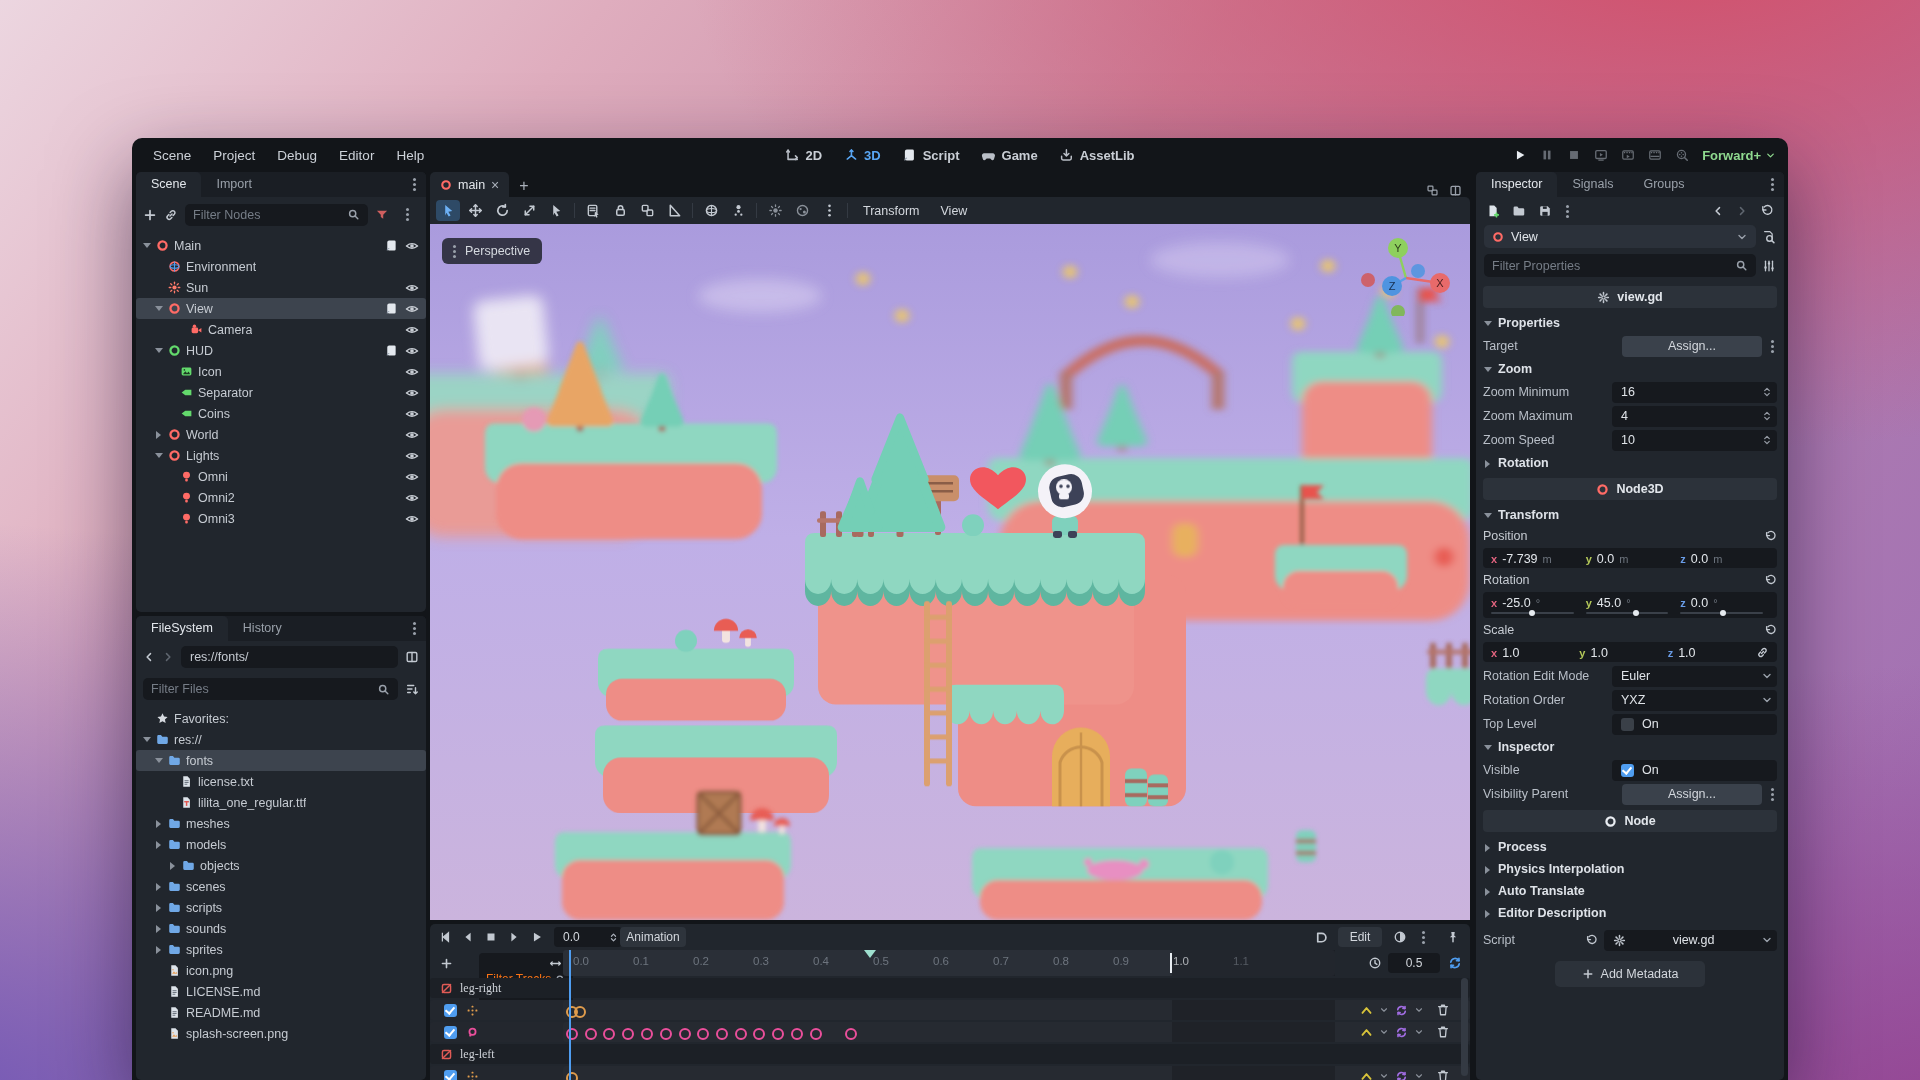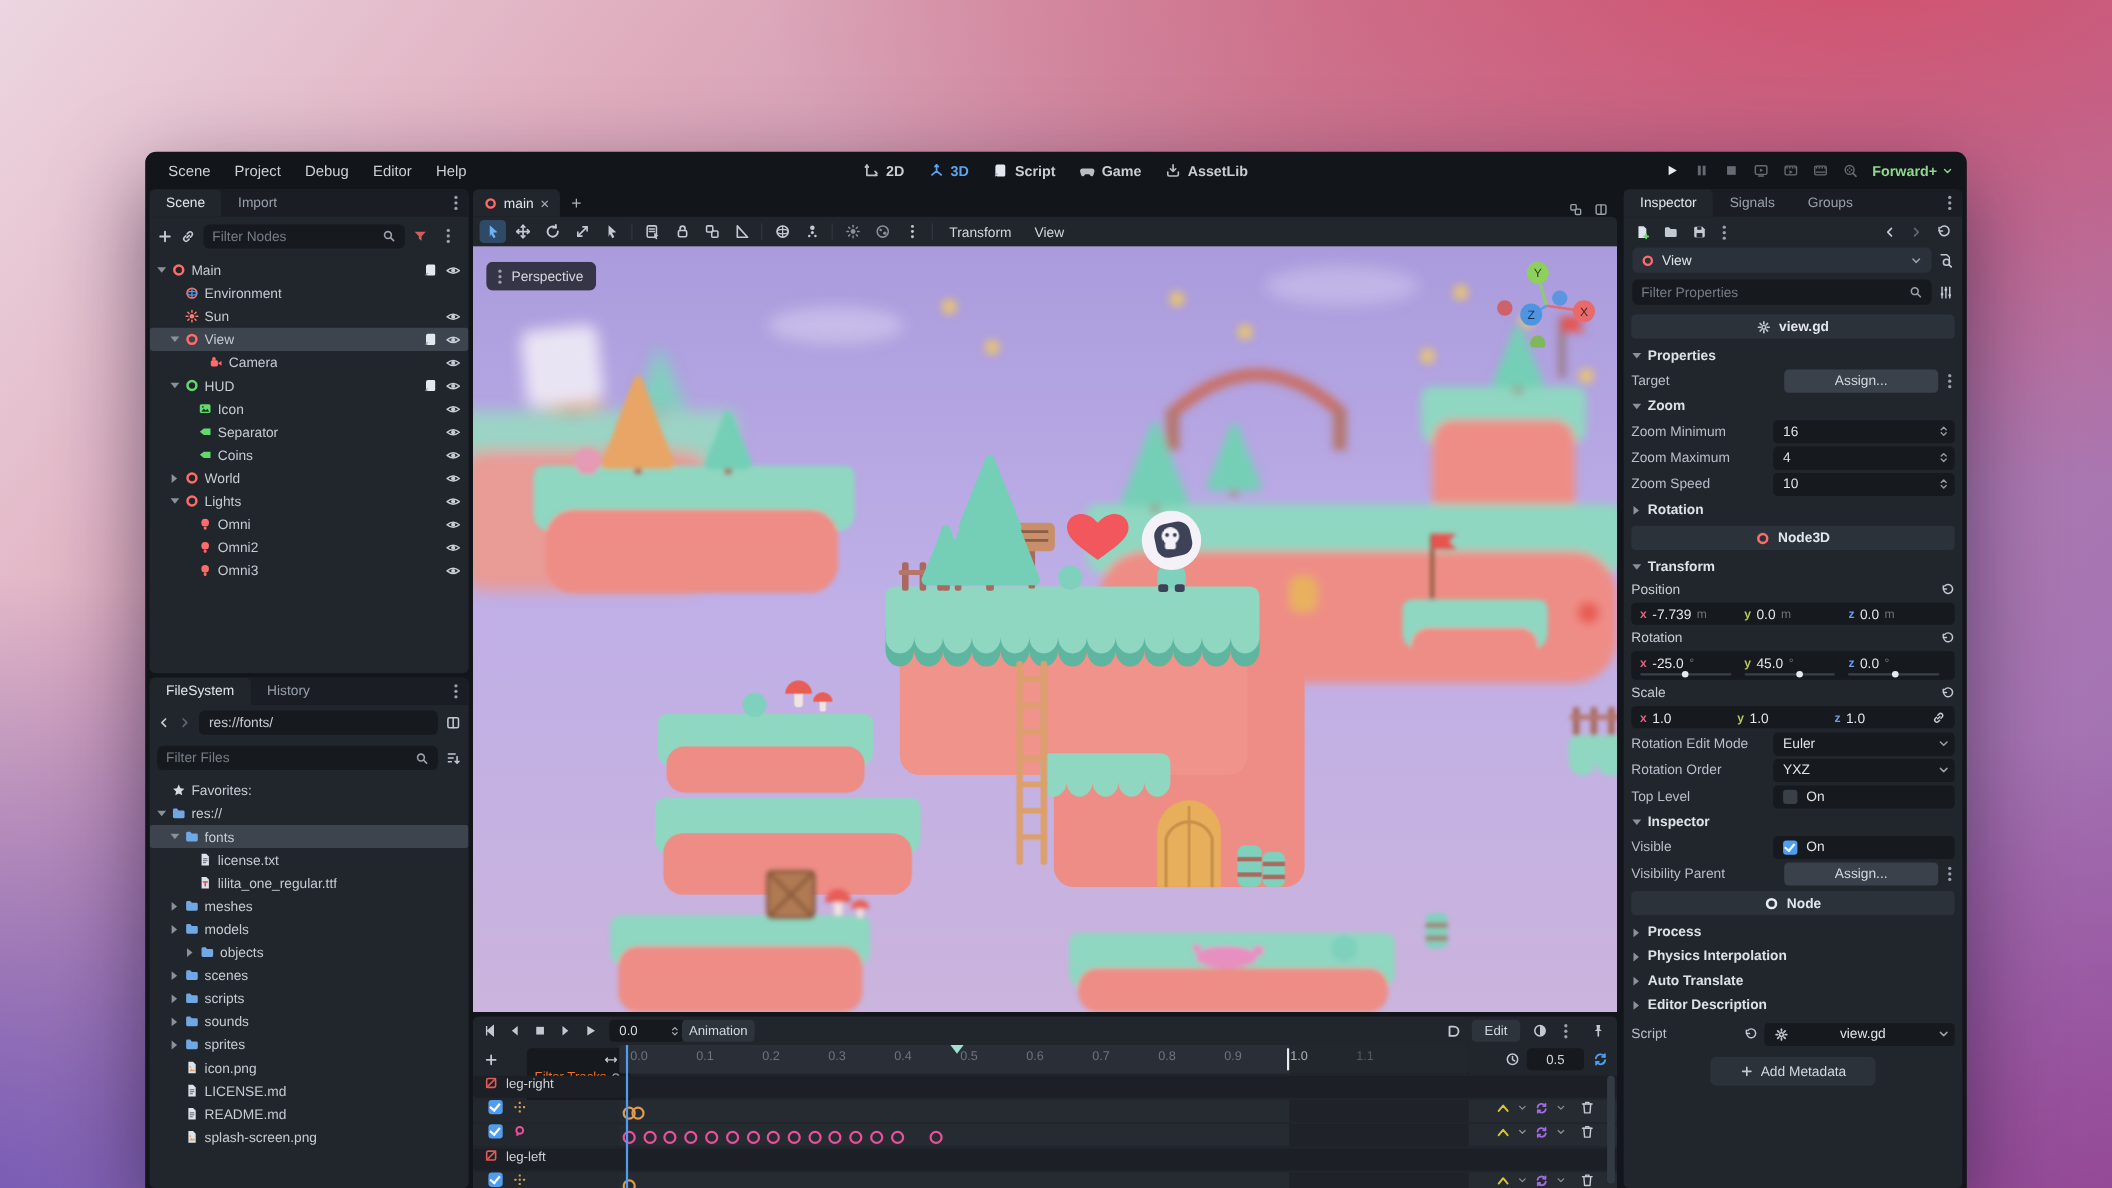--- a/index.html
+++ b/index.html
@@ -79,21 +79,21 @@
   
   .anim-panel{height:156px;margin-top:4px;background:#21262d;border-radius:5px 5px 0 0;position:relative;flex:none;overflow:hidden;}
   .anim-header{position:absolute;left:0;top:0;right:0;height:26px;}
   .anim-ruler{position:absolute;left:0;top:26px;right:0;height:26px;}
   .anim-tracks{position:absolute;left:0;top:52px;right:0;bottom:0;overflow:hidden;}
   .ah{position:absolute;top:3px;height:20px;display:flex;align-items:center;}
   .abtn{background:#2e343c;border-radius:4px;color:#d3d7dd;font-size:12px;display:flex;align-items:center;justify-content:center;}
   .afield{background:#16191e;border-radius:4px;color:#d3d7dd;font-size:12px;display:flex;align-items:center;}
   .rtick{position:absolute;top:5px;font-size:11.5px;color:#6d747e;}
   .rtick.bright{color:#dfe3e8;}
-  .trk{position:absolute;left:0;right:0;height:20px;background:#23272e;display:flex;border-radius:3px;}
+  .trk{position:absolute;left:0;right:0;height:20px;background:#23272e;display:flex;align-items:center;border-radius:3px;font-family:Liberation Serif, serif;}
   .trk.grp{background:#1c2026;}
   .trklab{font-size:12px;color:#ced2d8;}
   .chk{width:13px;height:13px;border-radius:3px;background:#4f9df0;position:relative;flex:none;}
   .chk.off{background:#3a4048;}
   .chk::after{content:"";position:absolute;left:3.2px;top:1px;width:4px;height:7px;
       border-right:2px solid #fff;border-bottom:2px solid #fff;transform:rotate(40deg);}
   .chk.off::after{display:none;}
   .key{position:absolute;border-radius:50%;}
   .playhead{position:absolute;top:26px;bottom:0;width:2px;background:#4f9df0;z-index:6;}
   .endbar{position:absolute;top:3px;bottom:3px;width:2px;background:#e8ecf1;}

